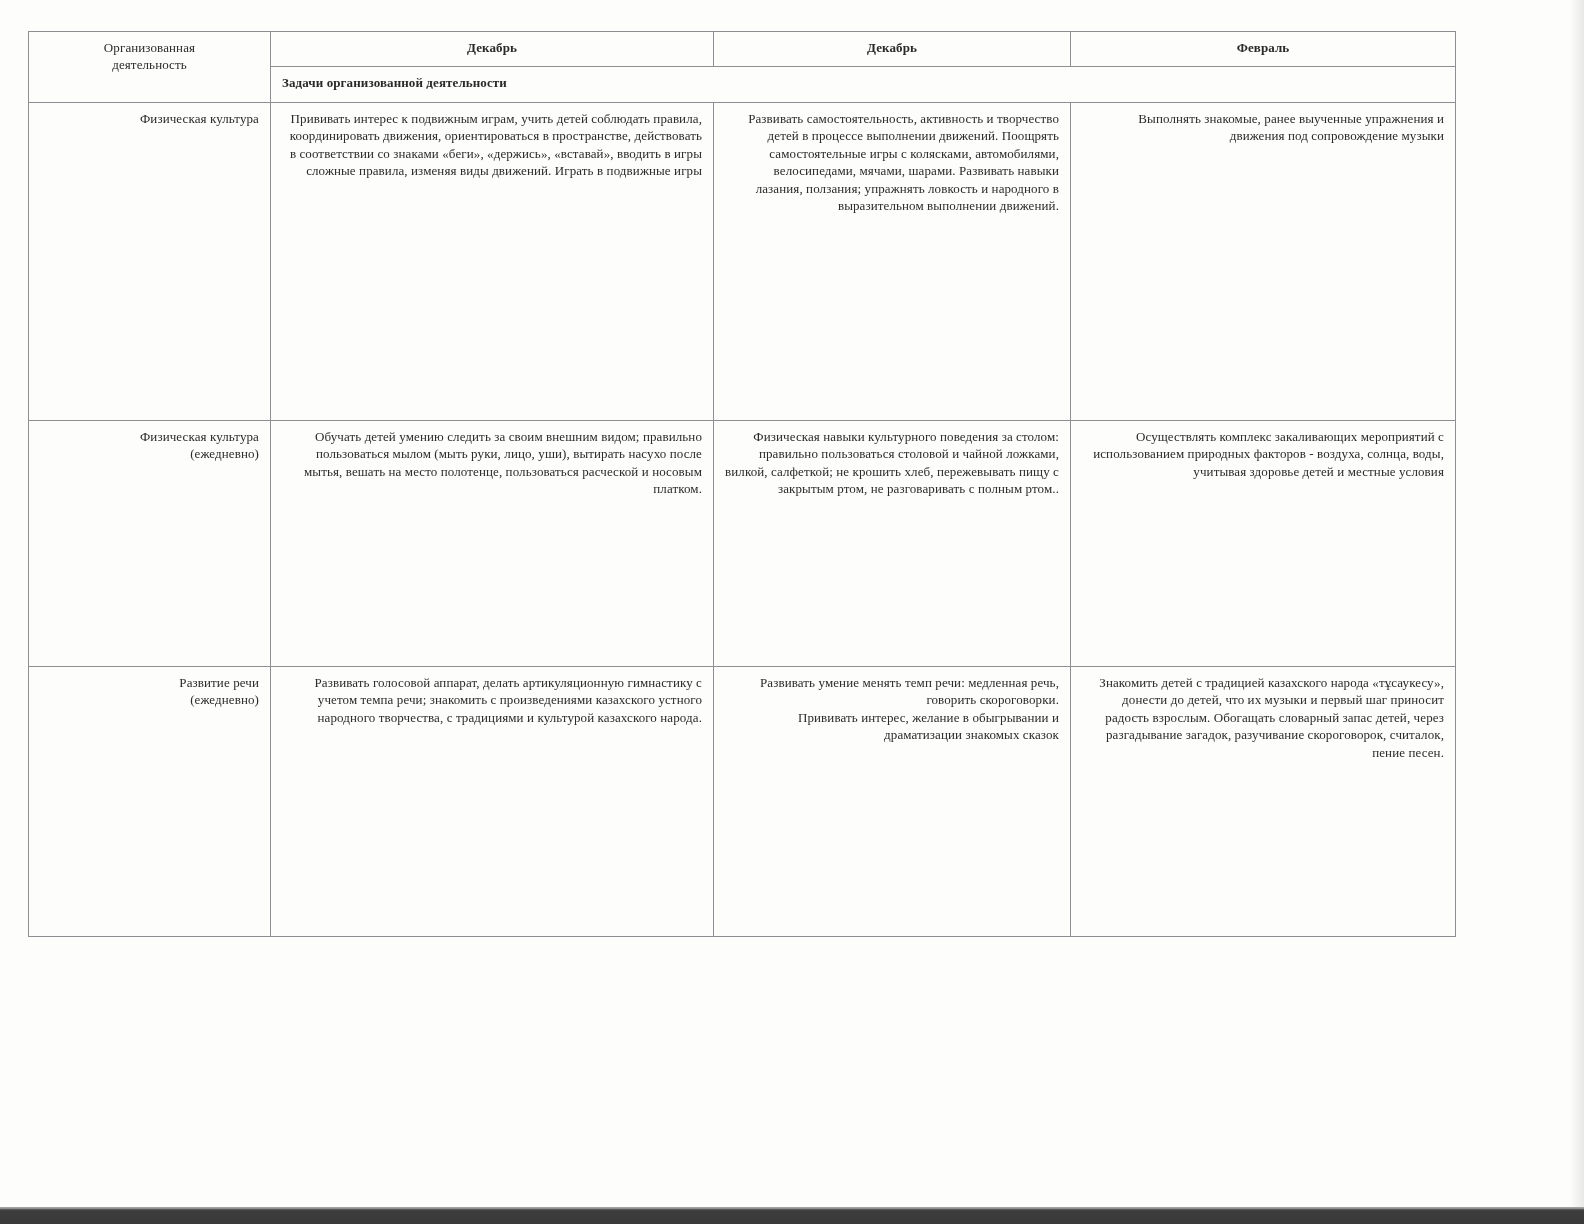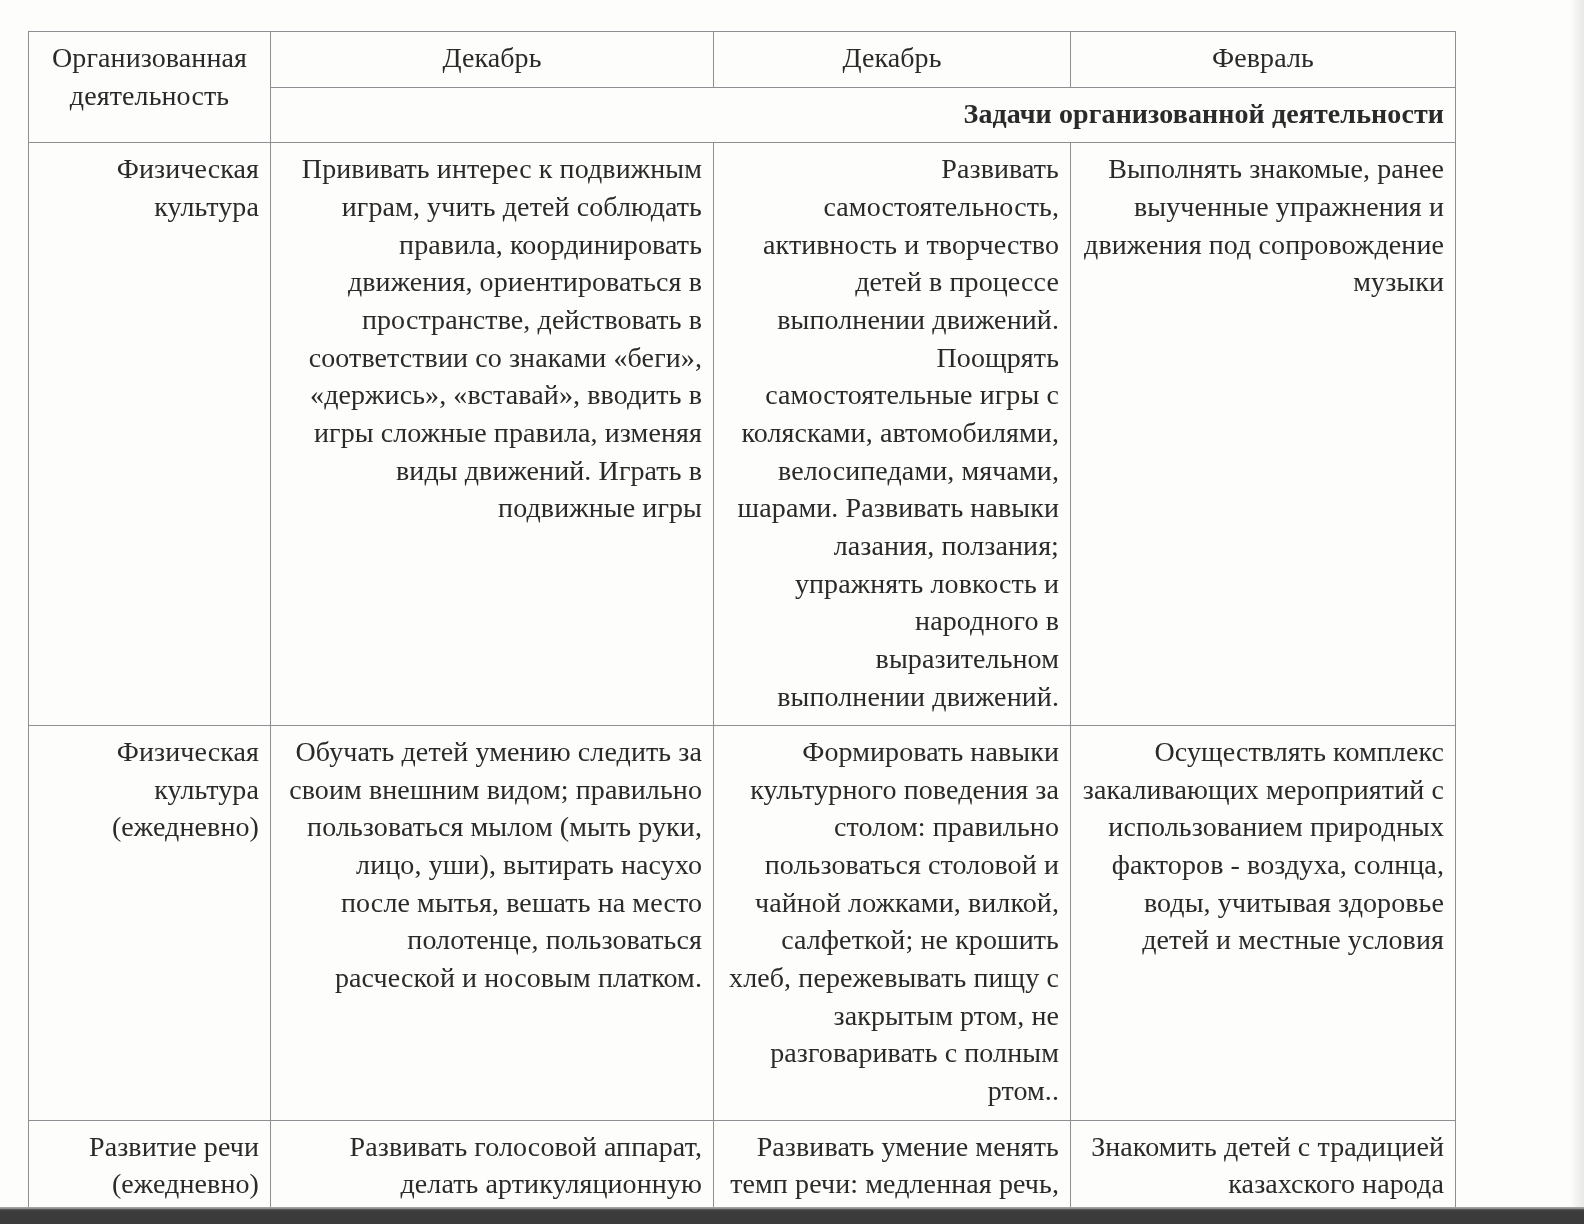--- a/index.html
+++ b/index.html
@@ -56,47 +56,47 @@
     top: 31px;
     width: 1427px;
     border-collapse: collapse;
     table-layout: fixed;
   }
 
   table.sheet td {
     border: 1px solid #8d8f93;
     vertical-align: top;
     padding: 7px 11px 10px 11px;
-    font-size: 28px;
+    font-size: 13px;
     line-height: 1.345;
     letter-spacing: 0.1px;
   }
 
   col.c-activity { width: 242px; }
   col.c-dec      { width: 443px; }
   col.c-jan      { width: 357px; }
   col.c-feb      { width: 385px; }
 
   
   .hd-activity {
     text-align: center;
     font-size: 21px;
     line-height: 1.5;
     padding-top: 13px;
     vertical-align: top;
   }
   .hd-month {
     text-align: center;
-    font-weight: normal;
+    font-weight: bold;
     font-size: 21.5px;
     padding-top: 13px;
     vertical-align: top;
   }
   .hd-tasks {
-    text-align: right;
+    text-align: left;
     font-weight: bold;
     font-size: 21.5px;
     padding-top: 11px;
     vertical-align: top;
   }
 
   
   .activity-cell {
     text-align: right;
     padding-top: 10px;
@@ -149,21 +149,21 @@
       <td class="body-cell">Развивать самостоятельность, активность и творчество детей в процессе выполнении движений. Поощрять самостоятельные игры с колясками, автомобилями, велосипедами, мячами, шарами. Развивать навыки лазания, ползания; упражнять ловкость и народного в выразительном выполнении движений.</td>
       <td class="body-cell">Выполнять знакомые, ранее выученные упражнения и движения под сопровождение музыки</td>
     </tr>
 
     <tr class="row-phys-daily">
       <td class="activity-cell">
         <span>Физическая культура</span>
         <span class="sub">(ежедневно)</span>
       </td>
       <td class="body-cell">Обучать детей умению следить за своим внешним видом; правильно пользоваться мылом (мыть руки, лицо, уши), вытирать насухо после мытья, вешать на место полотенце, пользоваться расческой и носовым платком.</td>
-      <td class="body-cell">Формировать навыки культурного поведения за столом: правильно пользоваться столовой и чайной ложками, вилкой, салфеткой; не крошить хлеб, пережевывать пищу с закрытым ртом, не разговаривать с полным ртом..</td>
+      <td class="body-cell">Физическая навыки культурного поведения за столом: правильно пользоваться столовой и чайной ложками, вилкой, салфеткой; не крошить хлеб, пережевывать пищу с закрытым ртом, не разговаривать с полным ртом..</td>
       <td class="body-cell">Осуществлять комплекс закаливающих мероприятий с использованием природных факторов - воздуха, солнца, воды, учитывая здоровье детей и местные условия</td>
     </tr>
 
     <tr class="row-speech">
       <td class="activity-cell">
         <span>Развитие речи</span>
         <span class="sub">(ежедневно)</span>
       </td>
       <td class="body-cell">Развивать голосовой аппарат, делать артикуляционную гимнастику с учетом темпа речи; знакомить с произведениями казахского устного народного творчества, с традициями и культурой казахского народа.</td>
       <td class="body-cell">Развивать умение менять темп речи: медленная речь, говорить скороговорки.<br>Прививать интерес, желание в обыгрывании и драматизации знакомых сказок</td>

